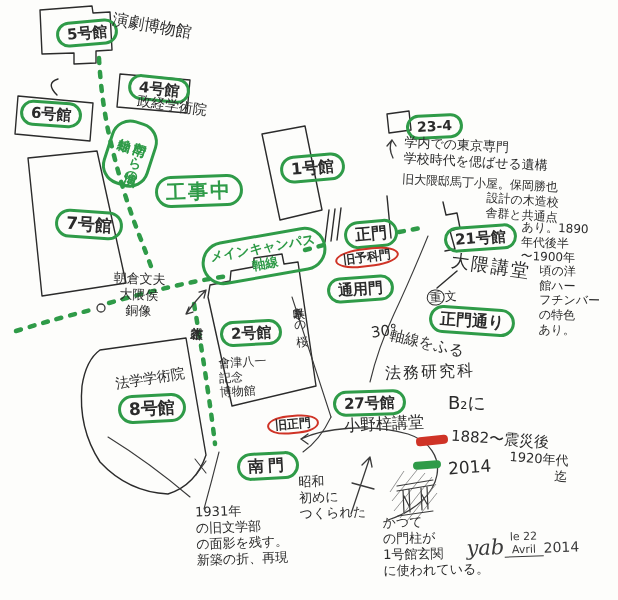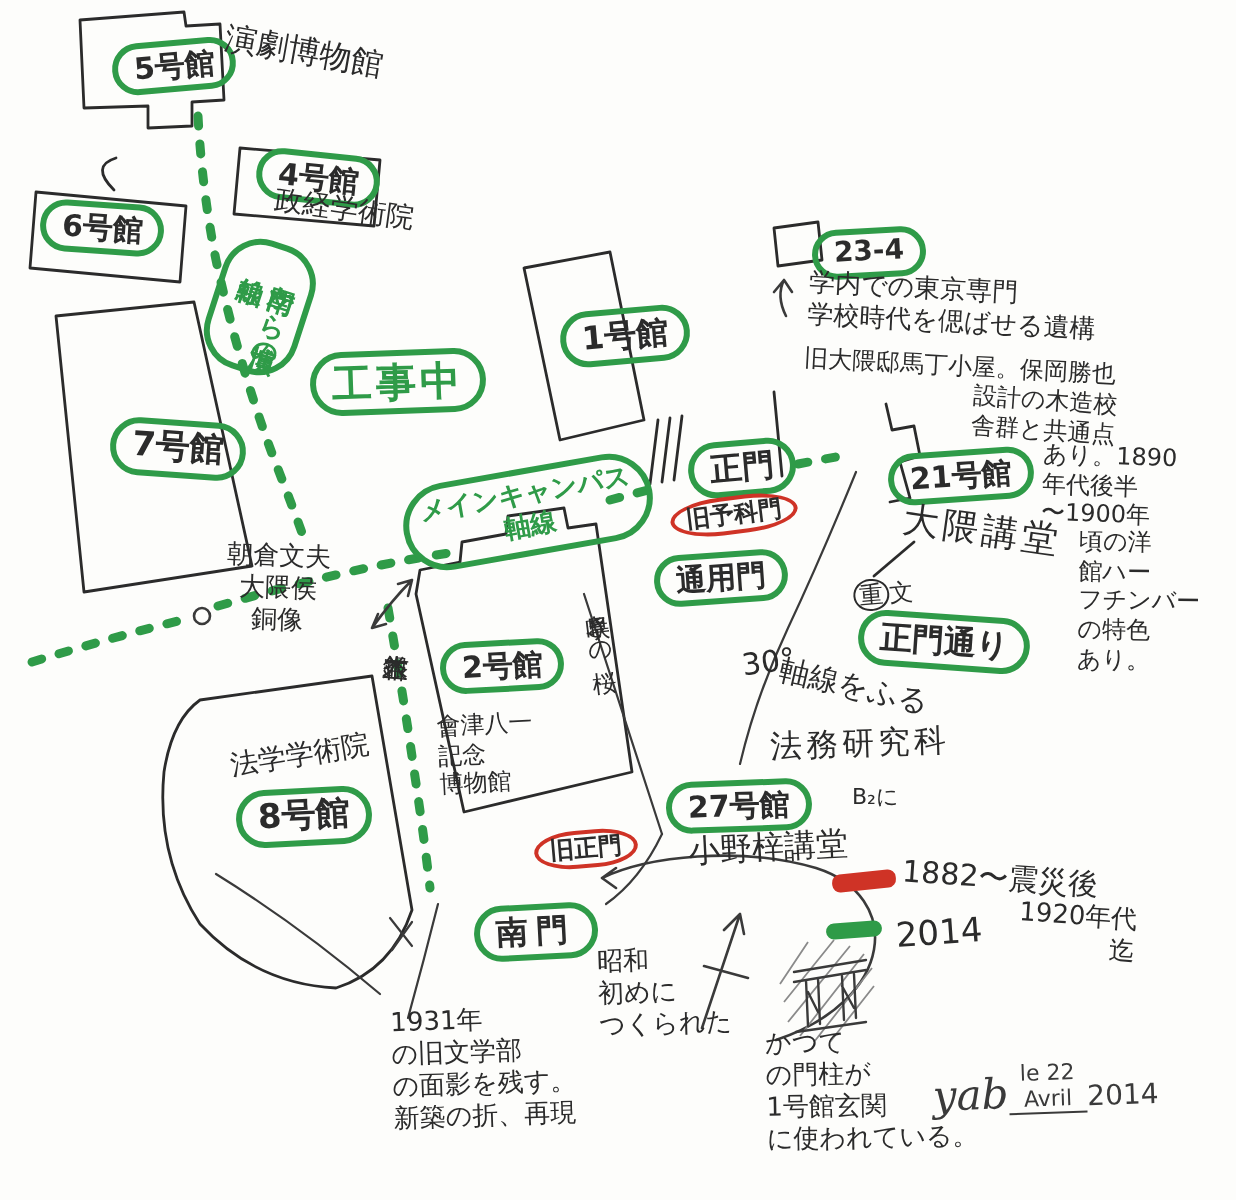--- a/index.html
+++ b/index.html
@@ -137,21 +137,21 @@
   <div class="lbl" style="left:106px;top:271px;font-size:13px;width:66px;text-align:center;transform:rotate(2deg);">朝倉文夫
 大隈侯
 銅像</div>
   <div class="lbl vert" style="left:190px;top:317px;font-size:13px;transform:rotate(5deg);">銀杏並木</div>
   <div class="lbl vert" style="left:291px;top:299px;font-size:12px;transform:rotate(-7deg);">早咲きの桜</div>
   <div class="lbl" style="left:219px;top:355px;font-size:12px;transform:rotate(-3deg);">會津八一
 記念
 博物館</div>
   <div class="lbl" style="left:115px;top:370px;font-size:14px;transform:rotate(-9deg);">法学学術院</div>
   <div class="lbl" style="left:385px;top:362px;font-size:16px;transform:rotate(-2deg);letter-spacing:2px;">法務研究科</div>
-  <div class="lbl" style="left:426px;top:392px;font-size:11px;">B₂に</div>
+  <div class="lbl" style="left:448px;top:392px;font-size:18px;">B₂に</div>
   <div class="lbl" style="left:344px;top:414px;font-size:16px;transform:rotate(-3deg);">小野梓講堂</div>
   <div class="lbl" style="left:371px;top:322px;font-size:15px;transform:rotate(-8deg);">30°</div>
   <div class="lbl" style="left:389px;top:334px;font-size:15px;transform:rotate(13deg);">軸線をふる</div>
 
   <div class="lbl" style="left:404px;top:138px;font-size:13px;transform:rotate(3deg);">学内での東京専門
 学校時代を偲ばせる遺構</div>
   <div class="lbl" style="left:402px;top:176px;font-size:12px;transform:rotate(3deg);">旧大隈邸馬丁小屋。保岡勝也</div>
   <div class="lbl" style="left:486px;top:193px;font-size:12px;transform:rotate(4deg);">設計の木造校
 舎群と共通点</div>
   <div class="lbl" style="left:521px;top:221px;font-size:12px;transform:rotate(2deg);">あり。1890

